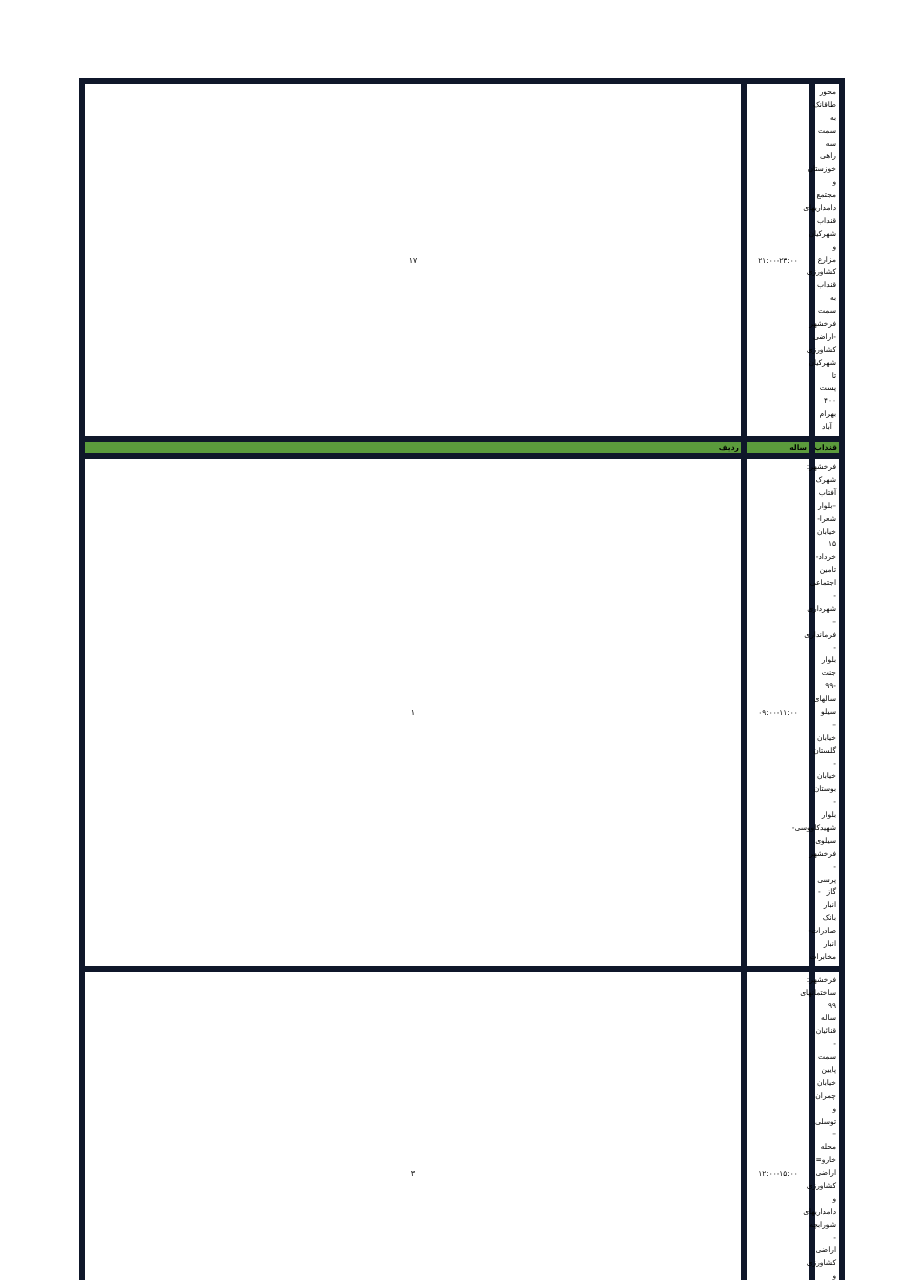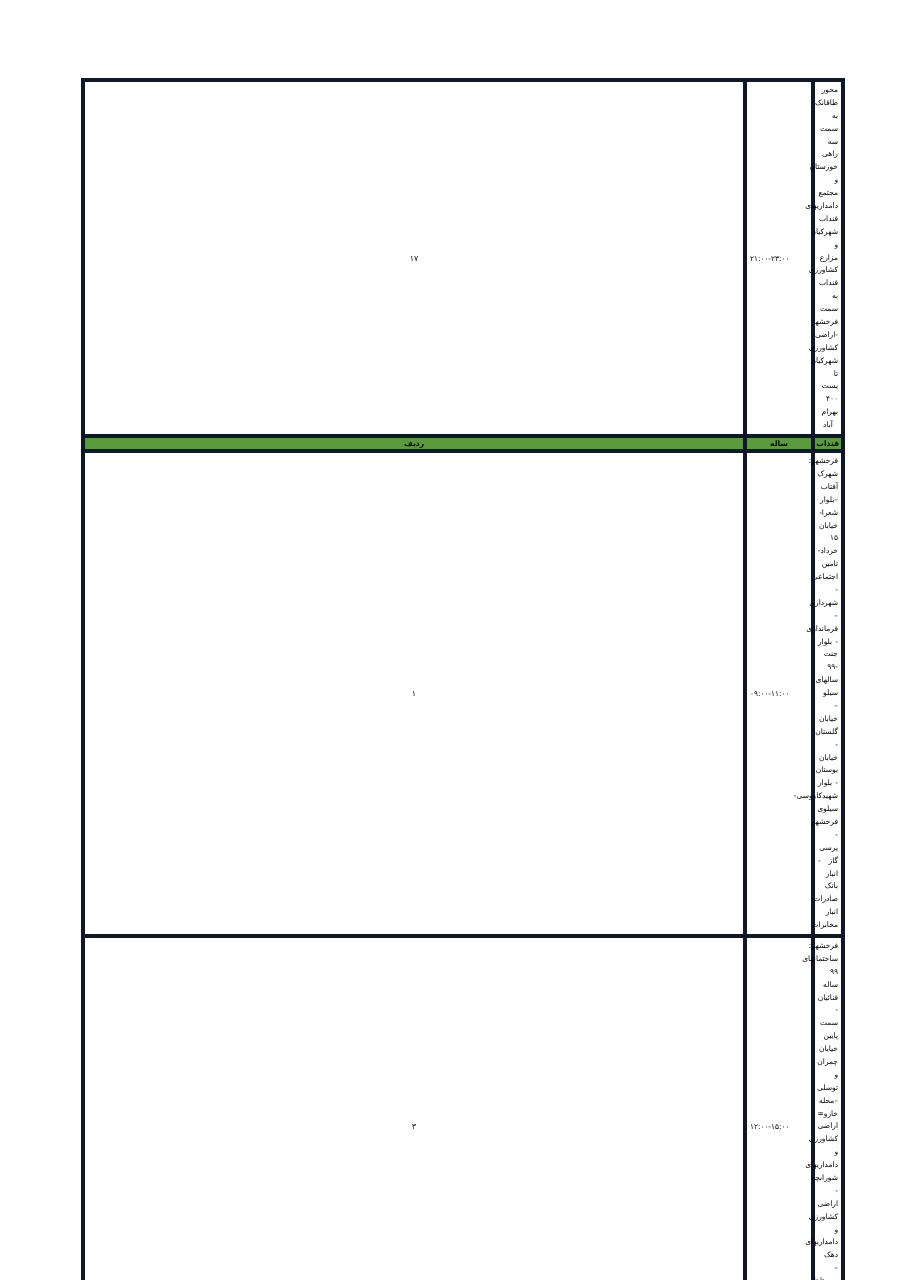--- a/index.html
+++ b/index.html
@@ -22,21 +22,21 @@
     top: 78px;
     width: 760px;
   }
   table.sched {
     width: 760px;
     border-collapse: collapse;
     table-layout: fixed;
     direction: rtl;
   }
   table.sched td, table.sched th {
-    border: 4px solid #0f172a;
+    border: 6px solid #0f172a;
     vertical-align: middle;
     padding: 2px 3px;
     box-sizing: border-box;
   }
   col.c-radif { width: 30px; }
   col.c-saat  { width: 68px; }
   col.c-addr  { width: 662px; }
 
   
   tr.section-banner td {
@@ -46,34 +46,34 @@
     font-size: 8.6px;
     font-weight: bold;
     height: 17px;
     padding: 1px 2px;
     letter-spacing: 0;
   }
   
   tr.col-head td {
     background: #5B9B3C;
     color: #000;
-    text-align: center;
+    text-align: right;
     font-size: 7.6px;
     font-weight: bold;
     height: 14px;
     padding: 1px 2px;
   }
   td.radif {
     text-align: center;
     font-size: 8px;
     font-weight: normal;
     margin-top: 8px;
   }
   td.saat {
-    text-align: left;
+    text-align: center;
     font-size: 7.4px;
     white-space: nowrap;
     letter-spacing: -0.2px;
   }
   td.addr {
     text-align: justify;
     text-align-last: center;
     font-size: 7.5px;
     line-height: 1.72;
     padding: 3px 5px;

